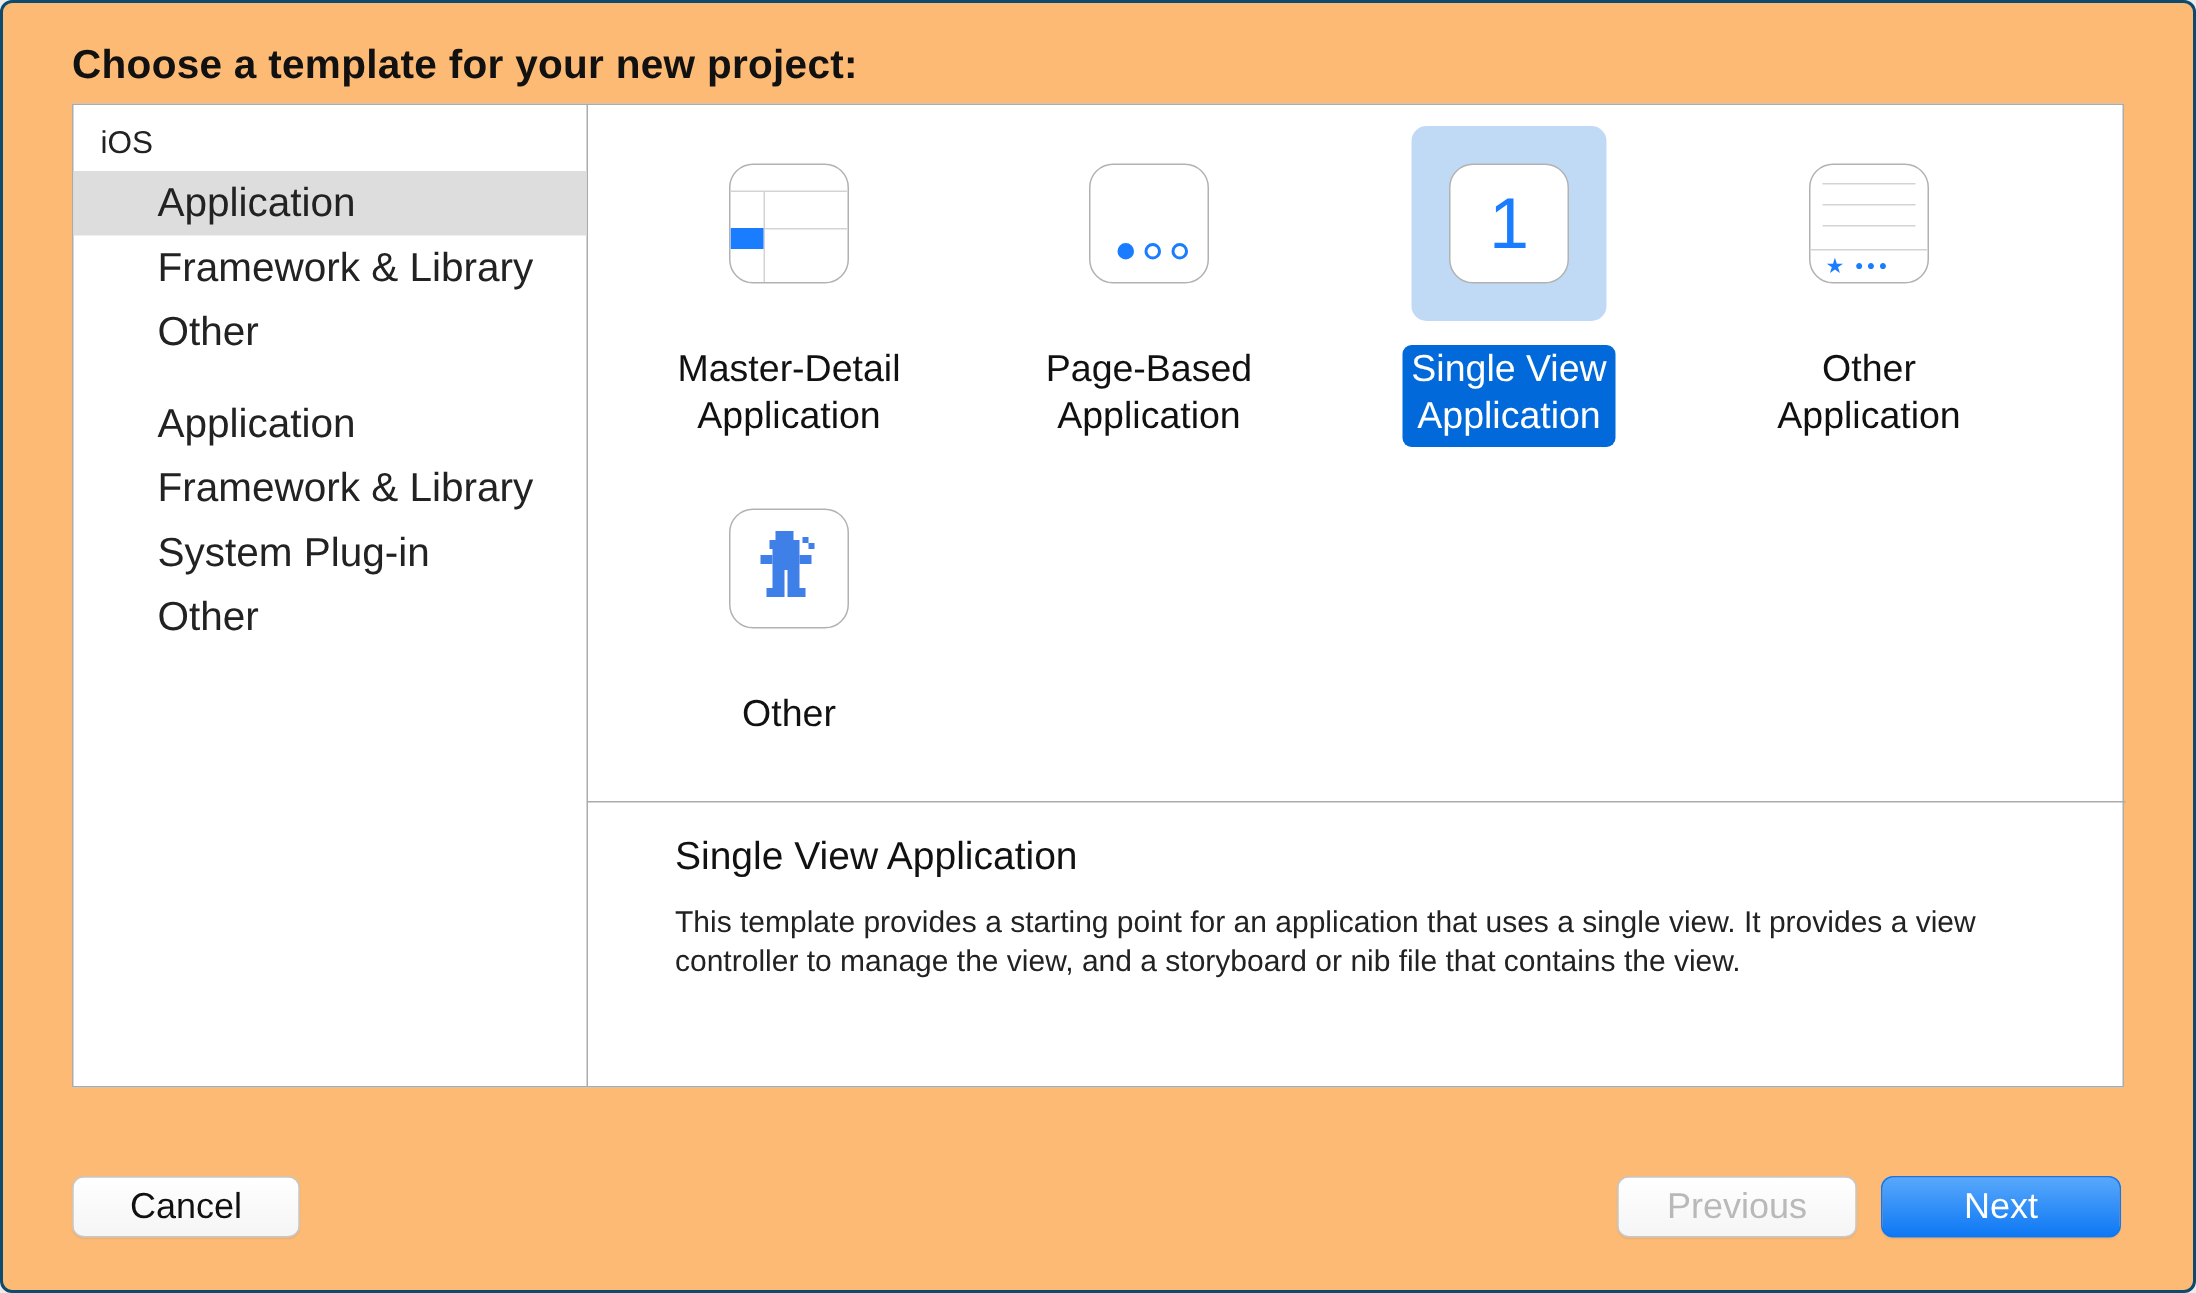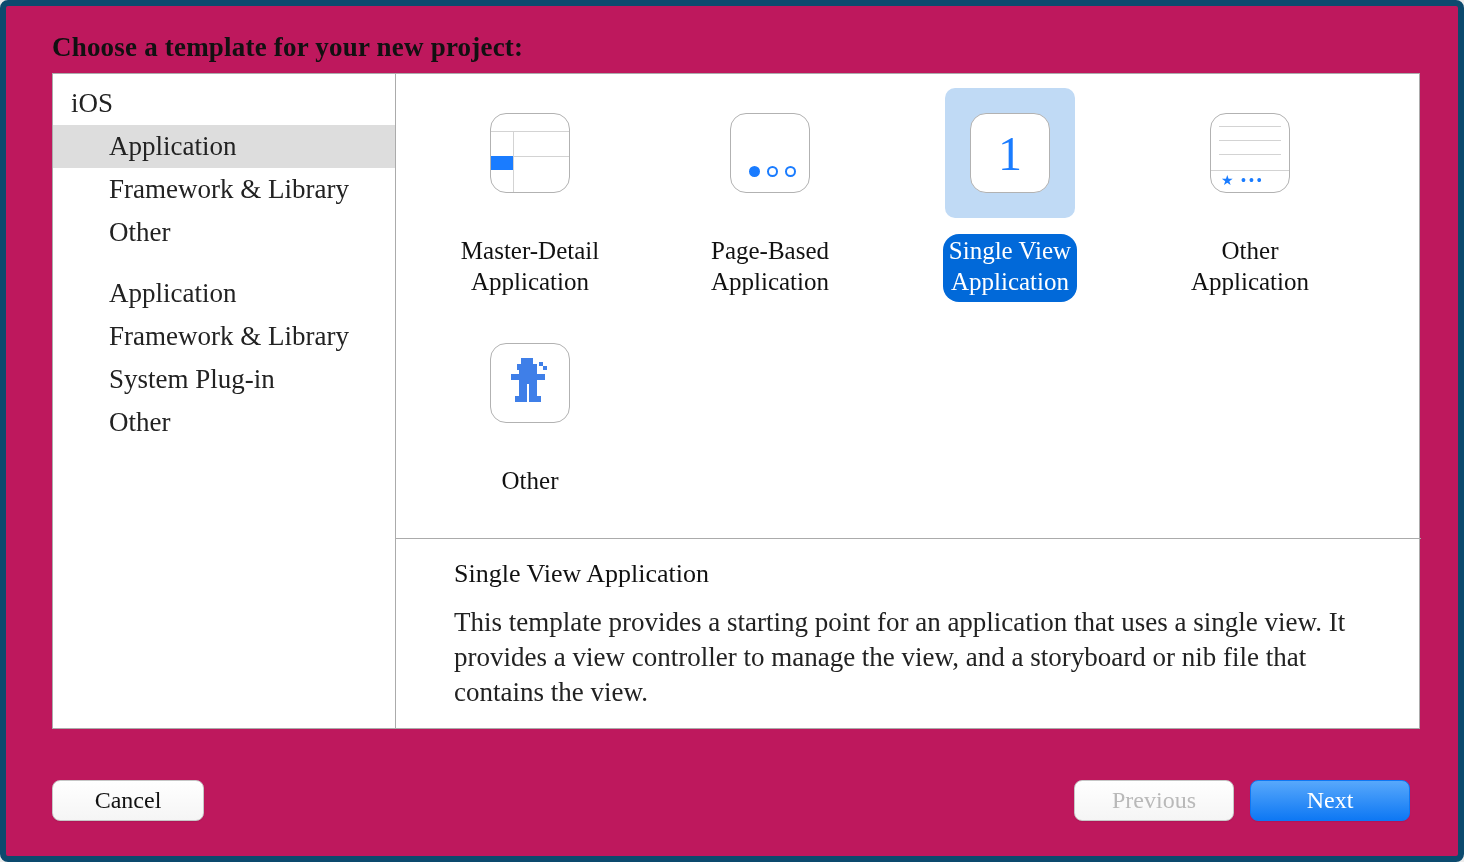--- a/index.html
+++ b/index.html
@@ -9,24 +9,23 @@
     font-family: -apple-system, "Helvetica Neue", Helvetica, Arial, sans-serif;
     background: #ececec;
     color: #111;
     -webkit-font-smoothing: antialiased;
   }
   .sheet {
     position: absolute;
     left: 0; top: 0;
     width: 1464px;
     height: 862px;
-    background: #be185d;
-    border: 6px solid #0c4a6e;
-    border-radius: 8px;
-    font-family: Liberation Serif, serif;
+    background: #fdba74;
+    border: 2px solid #0c4a6e;
+    border-radius: 8px;
   }
   .title {
     position: absolute;
     left: 46px; top: 26px;
     font-size: 27px;
     font-weight: 600;
     letter-spacing: 0.2px;
   }
   .panel {
     position: absolute;
@@ -38,21 +37,21 @@
   }
   .sidebar {
     position: absolute;
     left: 0; top: 0;
     width: 343px;
     height: 654px;
     border-right: 1px solid #ababab;
     padding-top: 8px;
   }
   .cat-header {
-    font-size: 27px;
+    font-size: 21px;
     font-weight: 400;
     padding: 6px 0 6px 18px;
     color: #222;
   }
   .cat-item {
     font-size: 27px;
     padding: 6px 0 6px 56px;
     color: #222;
     cursor: default;
   }
@@ -107,21 +106,20 @@
     font-size: 25px;
     line-height: 1.25;
     margin-top: 16px;
     padding: 1px 6px 4px;
     border-radius: 6px;
     white-space: pre-line;
   }
   .tmpl.selected .label {
     background: #0169d9;
     color: #fff;
-    border-radius: 16px;
   }
   
   .md .row1 { position:absolute; left:0; top:0; width:100%; height:18px; border-bottom:1px solid #d3d3d3;}
   .md .vsep { position:absolute; left:22px; top:18px; bottom:0; width:1px; background:#d3d3d3;}
   .md .hsep { position:absolute; left:22px; right:0; top:42px; height:1px; background:#d3d3d3;}
   .md .blue { position:absolute; left:0; top:42px; width:22px; height:14px; background:#1a7cff;}
   
   .pb .dot { position:absolute; width:11px; height:11px; border:2px solid #1a7cff; border-radius:50%; top:52px;}
   .pb .d1 { left:18px; background:#1a7cff; }
   .pb .d2 { left:36px; }
@@ -143,21 +141,21 @@
     width: 1025px;
     height: 189px;
     padding: 20px 58px 0 58px;
   }
   .desc h2 {
     font-size: 26px;
     font-weight: 400;
     margin-bottom: 16px;
   }
   .desc p {
-    font-size: 27px;
+    font-size: 20px;
     line-height: 1.3;
     color: #222;
   }
   .footer-buttons {
     position: absolute;
     left: 0; right: 0;
     bottom: 0;
     height: 96px;
   }
   .btn {

